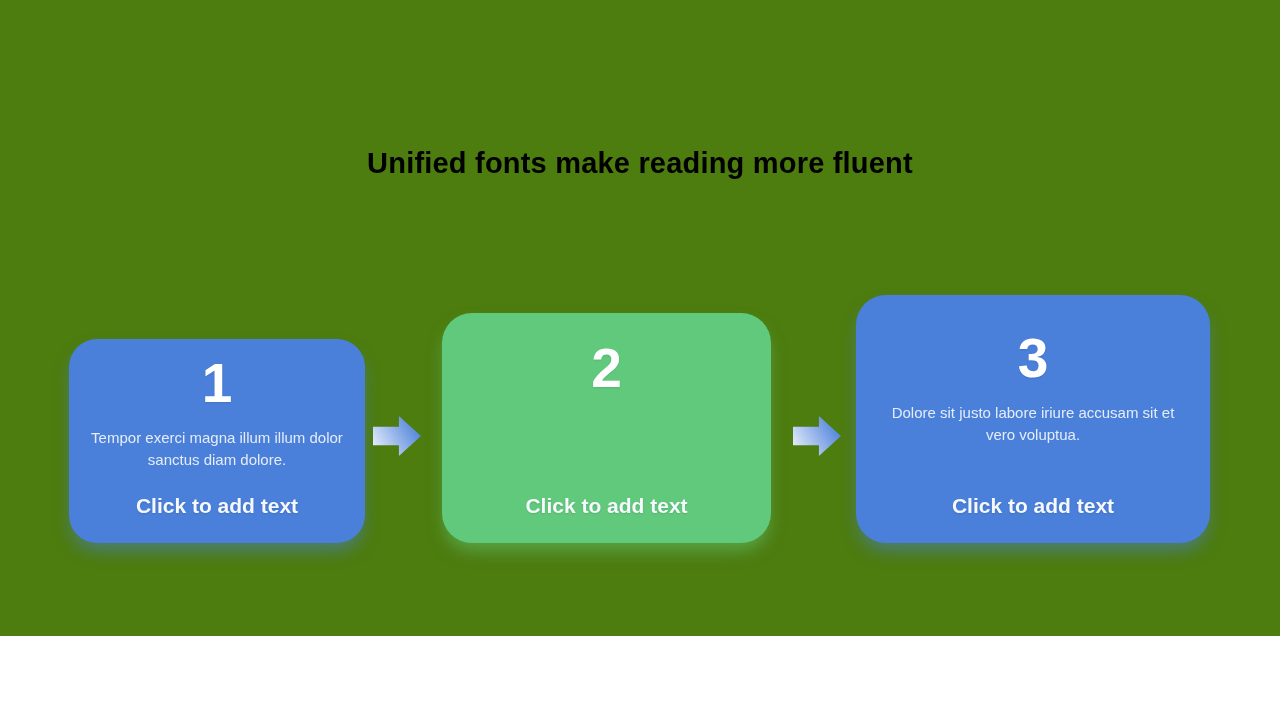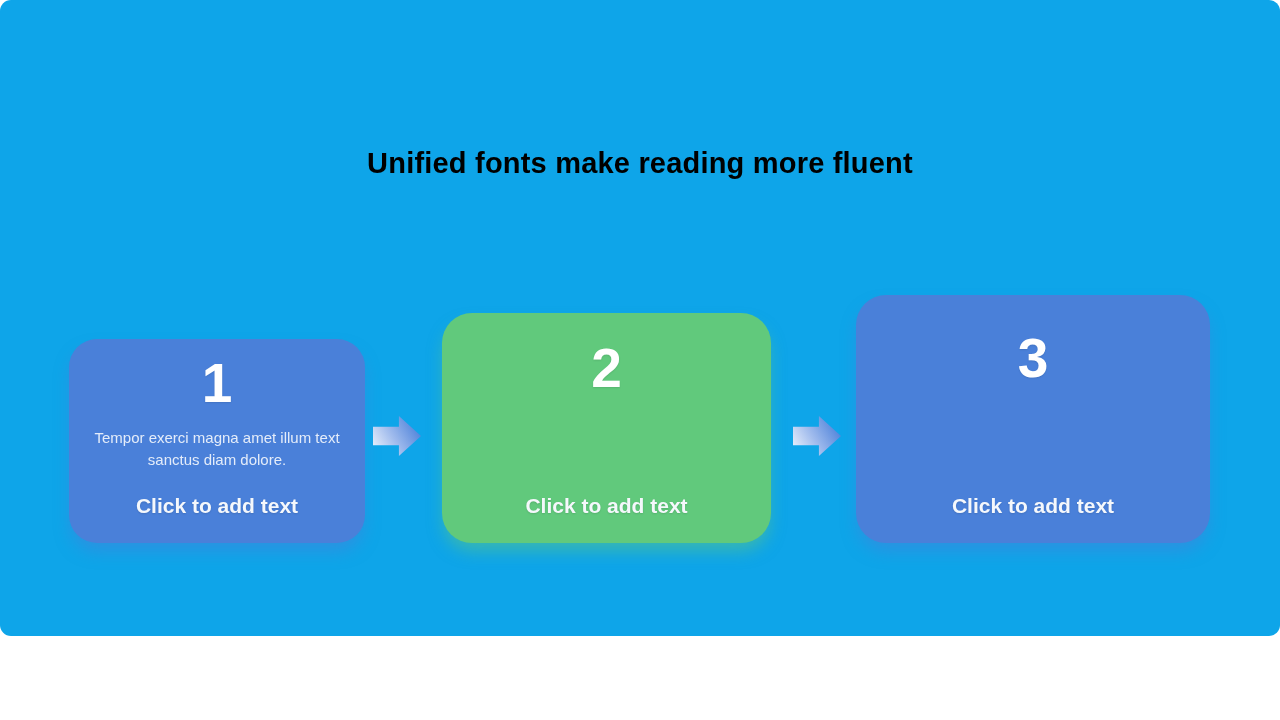--- a/index.html
+++ b/index.html
@@ -8,22 +8,21 @@
     width: 1280px;
     height: 720px;
     background: #ffffff;
     overflow: hidden;
     font-family: "Liberation Sans", sans-serif;
   }
   .slide {
     position: relative;
     width: 1280px;
     height: 636px;
-    background: #0ea5e9;
-    border-radius: 11px;
+    background: #4d7c0f;
   }
   .title {
     position: absolute;
     top: 146px;
     left: 0;
     width: 1280px;
     margin: 0;
     text-align: center;
     font-size: 29px;
     line-height: 34px;
@@ -84,34 +83,35 @@
 </style>
 </head>
 <body>
 
 <div class="slide">
 
   <h1 class="title">Unified fonts make reading more fluent</h1>
 
   <div class="card card--blue card1" style="background-color: rgb(74, 128, 217);">
     <div class="num">1</div>
-    <div class="body-text">Tempor exerci magna amet illum text sanctus diam dolore.</div>
+    <div class="body-text">Tempor exerci magna illum illum dolor sanctus diam dolore.</div>
     <div class="spacer"></div>
     <div class="click-text">Click to add text</div>
   </div>
 
   <div class="arrow arrow1"></div>
 
   <div class="card card--green card2" style="background-color: rgb(97, 201, 124);">
     <div class="num">2</div>
     <div class="spacer"></div>
     <div class="click-text">Click to add text</div>
   </div>
 
   <div class="arrow arrow2"></div>
 
   <div class="card card--blue card3" style="background-color: rgb(74, 128, 217);">
     <div class="num">3</div>
+    <div class="body-text">Dolore sit justo labore iriure accusam sit et vero voluptua.</div>
     <div class="spacer"></div>
     <div class="click-text">Click to add text</div>
   </div>
 
 </div>
 
 </body></html>

